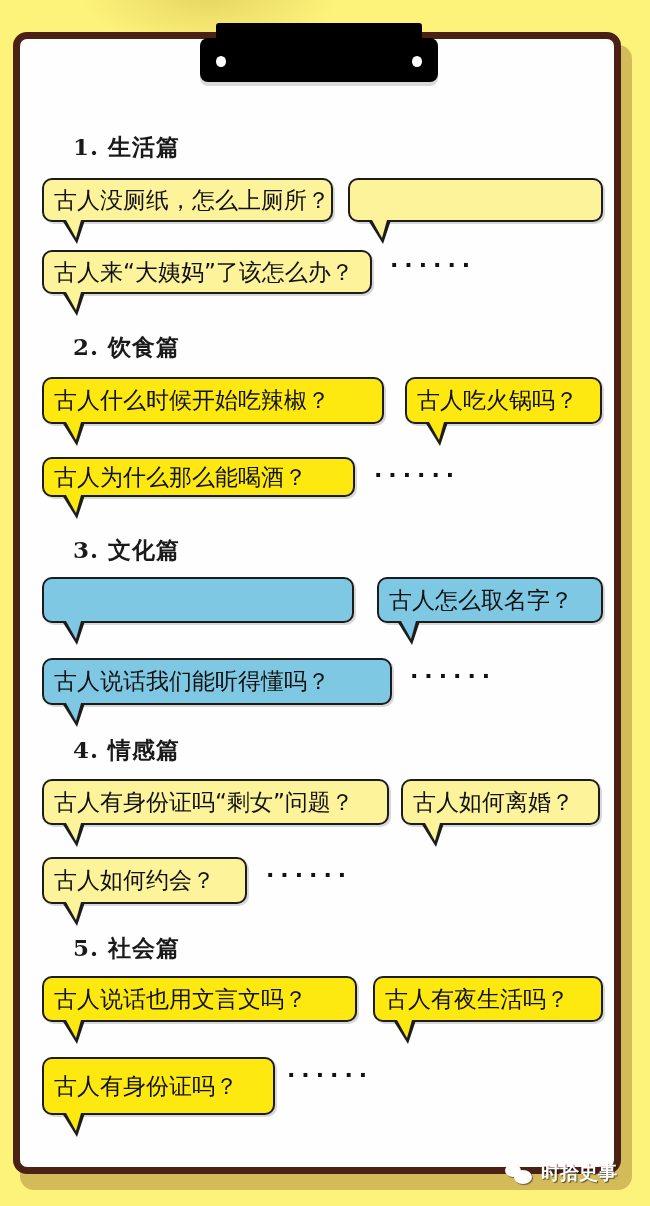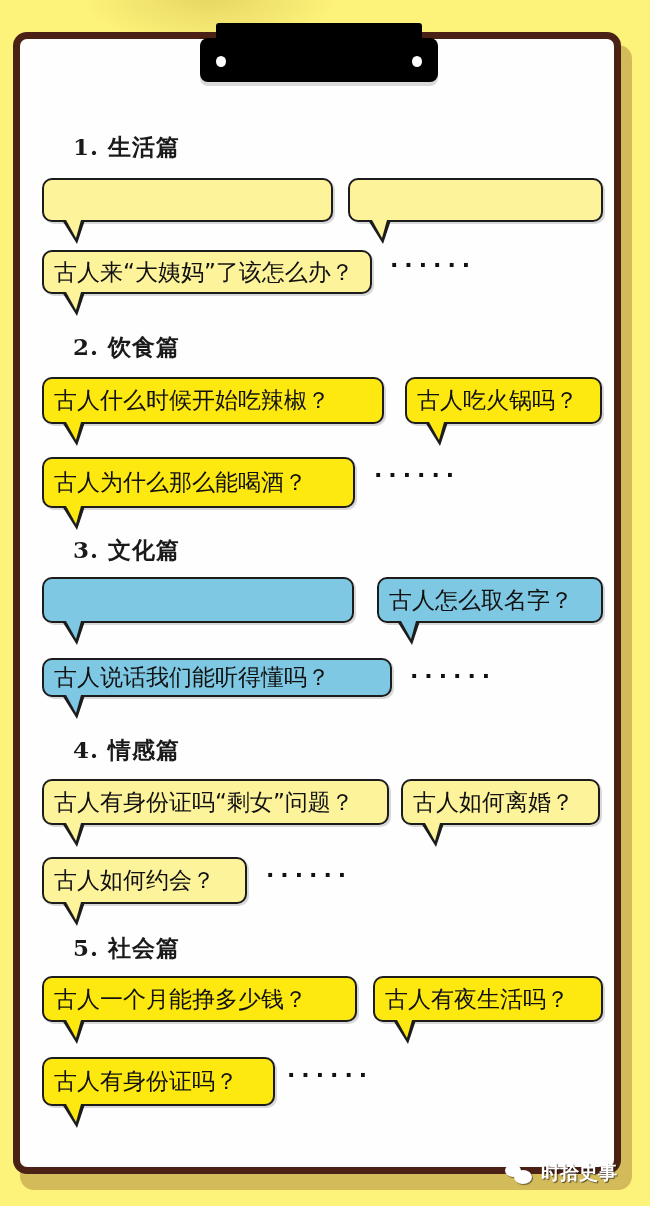--- a/index.html
+++ b/index.html
@@ -82,20 +82,21 @@
 <div class="board-shadow"></div>
 <div class="board"></div>
 <div class="clip-top"></div>
 <div class="clip">
   <div class="hole" style="left:16px"></div>
   <div class="hole" style="right:16px"></div>
 </div>
 
 <div class="section-title" style="top:132px">1. 生活篇</div>
 <div class="bubble" style="left:42px;top:178px;width:291px;height:44px;background:#fdf39a">
+  <span>古人没厕纸，怎么上厕所？</span>
   <div class="tail-outer"></div>
   <div class="tail-inner" style="border-top:18px solid #fdf39a"></div>
 </div>
 <div class="bubble" style="left:348px;top:178px;width:255px;height:44px;background:#fdf39a">
   <div class="tail-outer"></div>
   <div class="tail-inner" style="border-top:18px solid #fdf39a"></div>
 </div>
 <div class="bubble" style="left:42px;top:250px;width:330px;height:44px;background:#fdf39a">
   <span>古人来“大姨妈”了该怎么办？</span>
   <div class="tail-outer"></div>
@@ -107,38 +108,38 @@
 <div class="bubble" style="left:42px;top:377px;width:342px;height:47px;background:#fde910">
   <span>古人什么时候开始吃辣椒？</span>
   <div class="tail-outer"></div>
   <div class="tail-inner" style="border-top:18px solid #fde910"></div>
 </div>
 <div class="bubble" style="left:405px;top:377px;width:197px;height:47px;background:#fde910">
   <span>古人吃火锅吗？</span>
   <div class="tail-outer"></div>
   <div class="tail-inner" style="border-top:18px solid #fde910"></div>
 </div>
-<div class="bubble" style="left:42px;top:457px;width:313px;height:51px;background:#fde910">
+<div class="bubble" style="left:42px;top:457px;width:313px;height:40px;background:#fde910">
   <span>古人为什么那么能喝酒？</span>
   <div class="tail-outer"></div>
   <div class="tail-inner" style="border-top:18px solid #fde910"></div>
 </div>
 <div class="dots" style="left:374px;top:462px">······</div>
 
 <div class="section-title" style="top:535px">3. 文化篇</div>
 <div class="bubble" style="left:42px;top:577px;width:312px;height:46px;background:#7ec8e3">
   <div class="tail-outer"></div>
   <div class="tail-inner" style="border-top:18px solid #7ec8e3"></div>
 </div>
 <div class="bubble" style="left:377px;top:577px;width:226px;height:46px;background:#7ec8e3">
   <span>古人怎么取名字？</span>
   <div class="tail-outer"></div>
   <div class="tail-inner" style="border-top:18px solid #7ec8e3"></div>
 </div>
-<div class="bubble" style="left:42px;top:658px;width:350px;height:39px;background:#7ec8e3">
+<div class="bubble" style="left:42px;top:658px;width:350px;height:47px;background:#7ec8e3">
   <span>古人说话我们能听得懂吗？</span>
   <div class="tail-outer"></div>
   <div class="tail-inner" style="border-top:18px solid #7ec8e3"></div>
 </div>
 <div class="dots" style="left:410px;top:663px">······</div>
 
 <div class="section-title" style="top:735px">4. 情感篇</div>
 <div class="bubble" style="left:42px;top:779px;width:347px;height:46px;background:#fdf39a">
   <span>古人有身份证吗“剩女”问题？</span>
   <div class="tail-outer"></div>
@@ -151,30 +152,30 @@
 </div>
 <div class="bubble" style="left:42px;top:857px;width:205px;height:47px;background:#fdf39a">
   <span>古人如何约会？</span>
   <div class="tail-outer"></div>
   <div class="tail-inner" style="border-top:18px solid #fdf39a"></div>
 </div>
 <div class="dots" style="left:266px;top:862px">······</div>
 
 <div class="section-title" style="top:933px">5. 社会篇</div>
 <div class="bubble" style="left:42px;top:976px;width:315px;height:46px;background:#fde910">
-  <span>古人一个月能挣多少钱？</span>
+  <span>古人说话也用文言文吗？</span>
   <div class="tail-outer"></div>
   <div class="tail-inner" style="border-top:18px solid #fde910"></div>
 </div>
 <div class="bubble" style="left:373px;top:976px;width:230px;height:46px;background:#fde910">
   <span>古人有夜生活吗？</span>
   <div class="tail-outer"></div>
   <div class="tail-inner" style="border-top:18px solid #fde910"></div>
 </div>
-<div class="bubble" style="left:42px;top:1057px;width:233px;height:49px;background:#fde910">
+<div class="bubble" style="left:42px;top:1057px;width:233px;height:58px;background:#fde910">
   <span>古人有身份证吗？</span>
   <div class="tail-outer"></div>
   <div class="tail-inner" style="border-top:18px solid #fde910"></div>
 </div>
 <div class="dots" style="left:287px;top:1062px">······</div>
 
 <div class="watermark">
   <div class="wm-icon">
     <div class="b1"></div>
       <div class="b2"></div>

